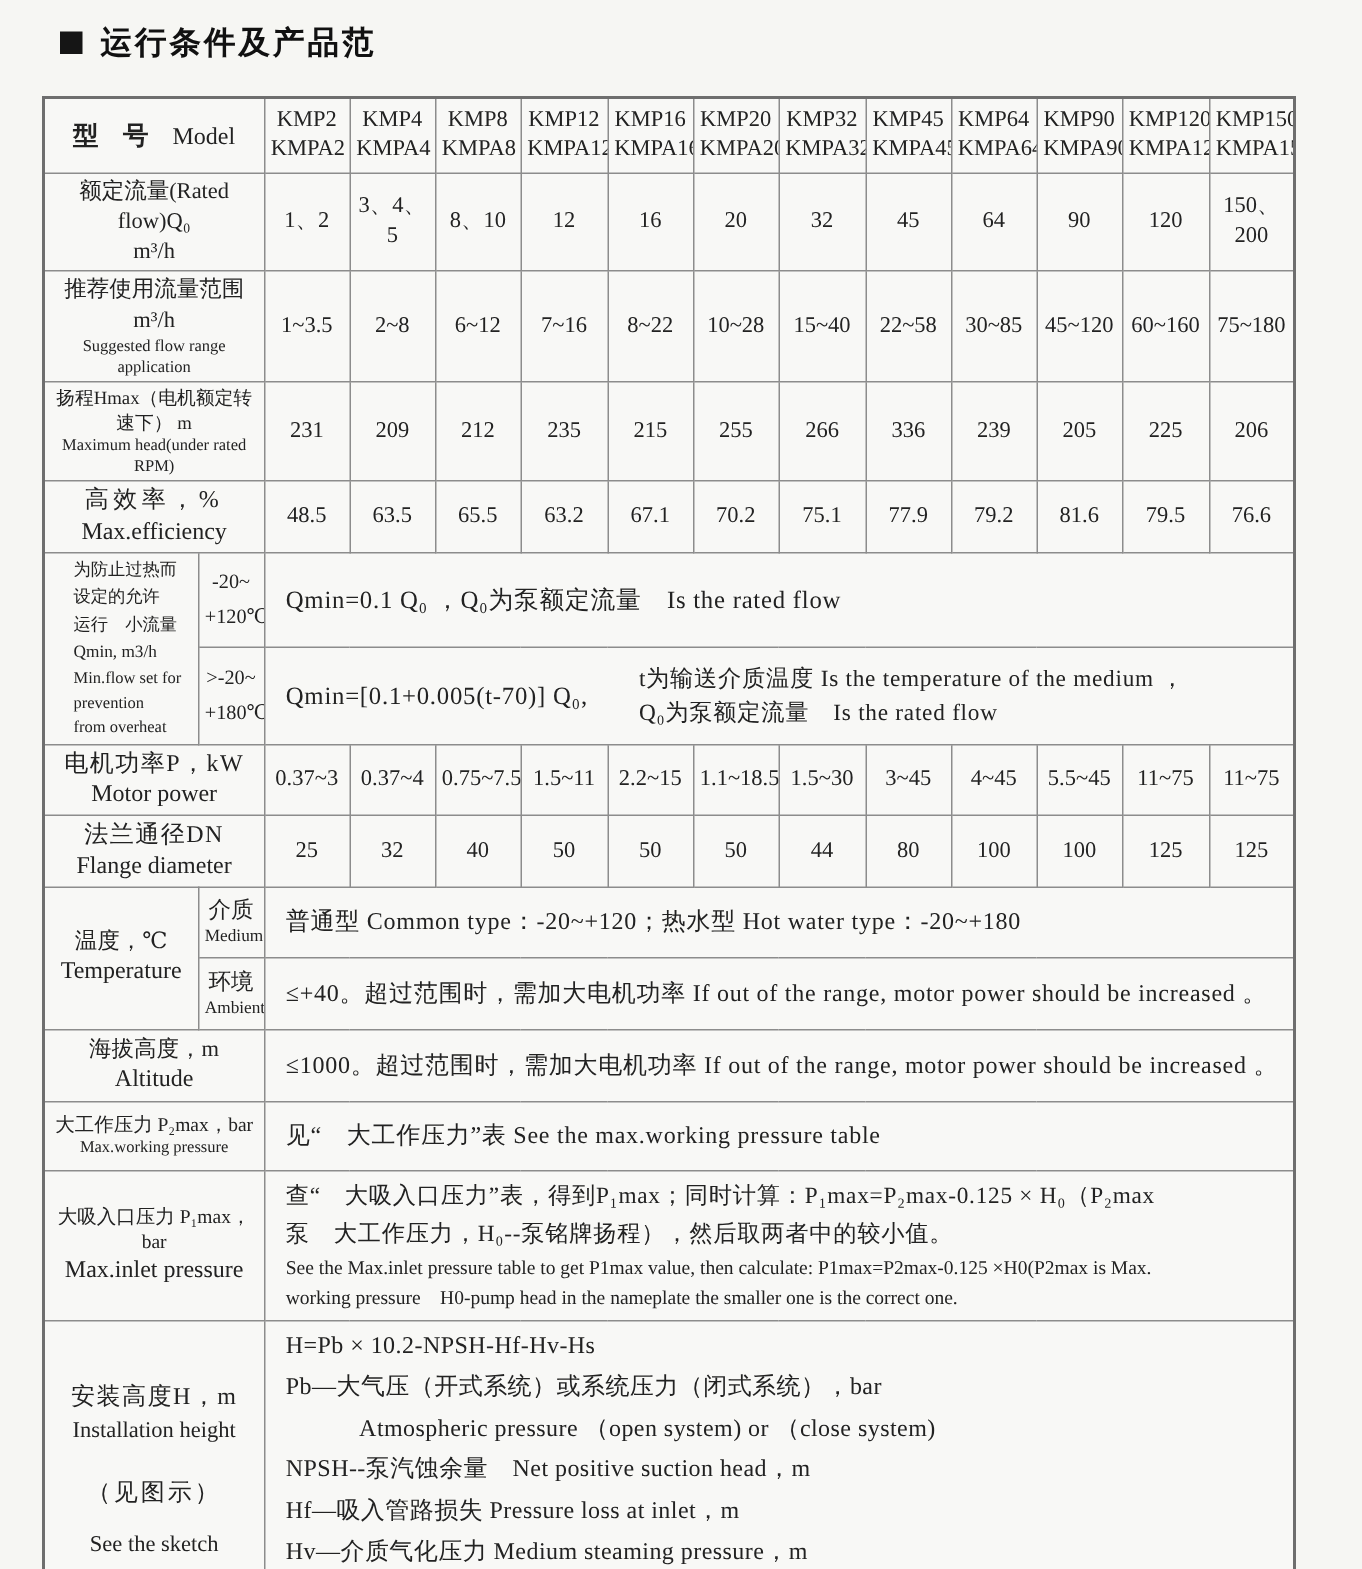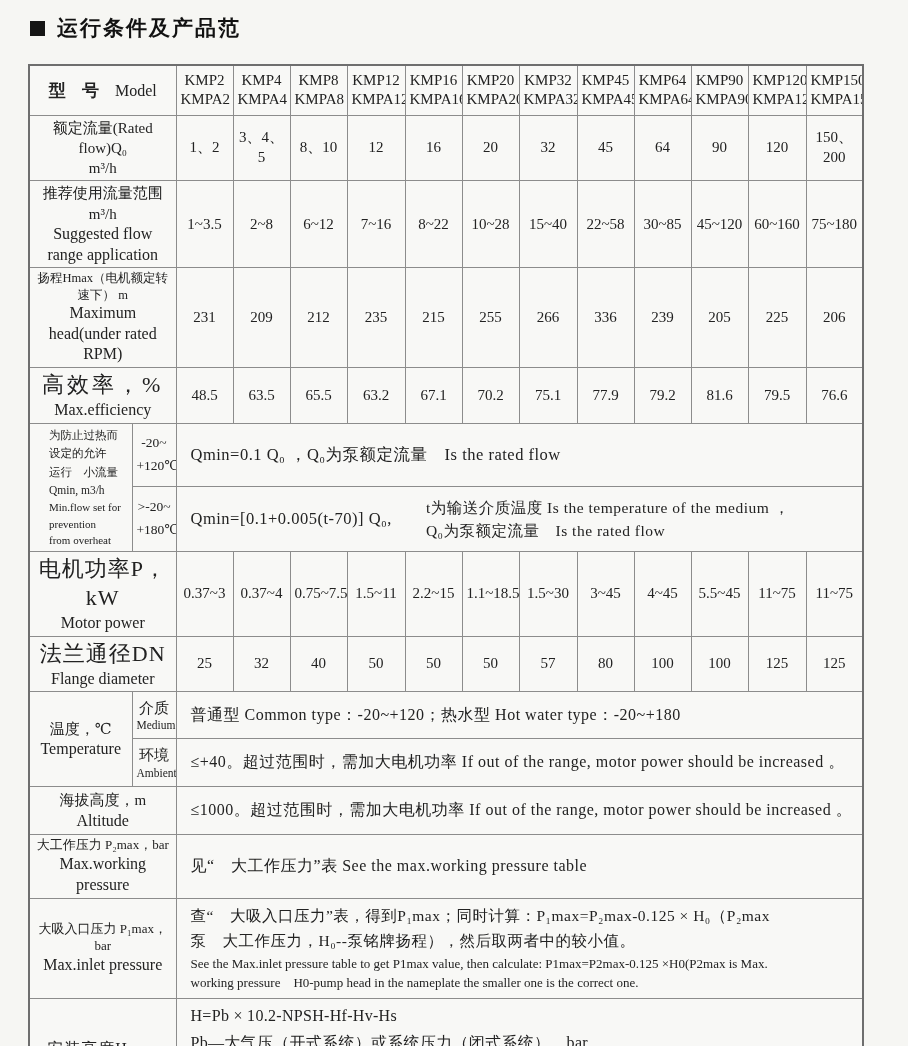--- a/index.html
+++ b/index.html
@@ -5,37 +5,37 @@
   html,body{margin:0;padding:0}
   body{
     width:908px;height:1046px;
     background:#f6f6f3;
     font-family:"Liberation Serif","DejaVu Serif",serif;
     color:#222;
   }
   .page{position:relative;width:908px;height:1046px;overflow:hidden}
 
   
-  .title{position:absolute;left:30px;top:14px;display:flex;align-items:center}
+  .title{position:absolute;left:40px;top:14px;display:flex;align-items:center}
   .sq{width:15px;height:15px;background:#151515;margin-right:12px}
   .tz{font-size:21px;font-weight:bold;letter-spacing:2px;color:#111}
   .te{font-size:19px;font-weight:600;margin-left:10px;color:#111}
 
   
   table.spec{
     position:absolute;left:28px;top:64px;width:834px;
     border-collapse:collapse;table-layout:fixed;
     background:#f8f8f6;border:2px solid #6e6e6e;
   }
   td{border:1px solid #8c8c8c;padding:2px 4px;vertical-align:middle;overflow:hidden}
 
   .lab{text-align:center}
   .lz{font-size:15px;line-height:1.35}
-  .le{font-size:16px;line-height:1.3}
-  .lz-big{font-size:22px;letter-spacing:3px}
+  .le{font-size:11px;line-height:1.3}
+  .lz-big{font-size:16px;letter-spacing:3px}
   .le-big{font-size:16px}
   .small-lab{text-align:left;padding-left:19px}
   .small-lab .lz{font-size:11.5px;white-space:pre-line;line-height:1.6}
   .small-lab .le{font-size:11px;white-space:pre-line;line-height:1.5}
 
   .mz{font-size:17px;font-weight:bold;letter-spacing:6px;border-bottom:1px solid #555;padding-bottom:16px}
   .me{font-size:16px;margin-left:10px}
 
   .dc{text-align:center;font-size:15px;white-space:pre-line;line-height:1.3}
   .mc{text-align:center;font-size:15px;white-space:pre-line;line-height:1.3}
@@ -238,21 +238,21 @@
       <td class="lab" colspan="2">
         <div class="lz lz-big" style="letter-spacing:1px">法兰通径DN</div>
         <div class="le le-big">Flange diameter</div>
       </td>
     <td class="dc">25</td>
           <td class="dc">32</td>
           <td class="dc">40</td>
           <td class="dc">50</td>
           <td class="dc">50</td>
           <td class="dc">50</td>
-          <td class="dc">57</td>
+          <td class="dc">44</td>
           <td class="dc">80</td>
           <td class="dc">100</td>
           <td class="dc">100</td>
           <td class="dc">125</td>
           <td class="dc">125</td>
         </tr>
 
     <tr style="height:47px">
       <td class="lab" rowspan="2">
         <div class="lz">温度，℃</div>

